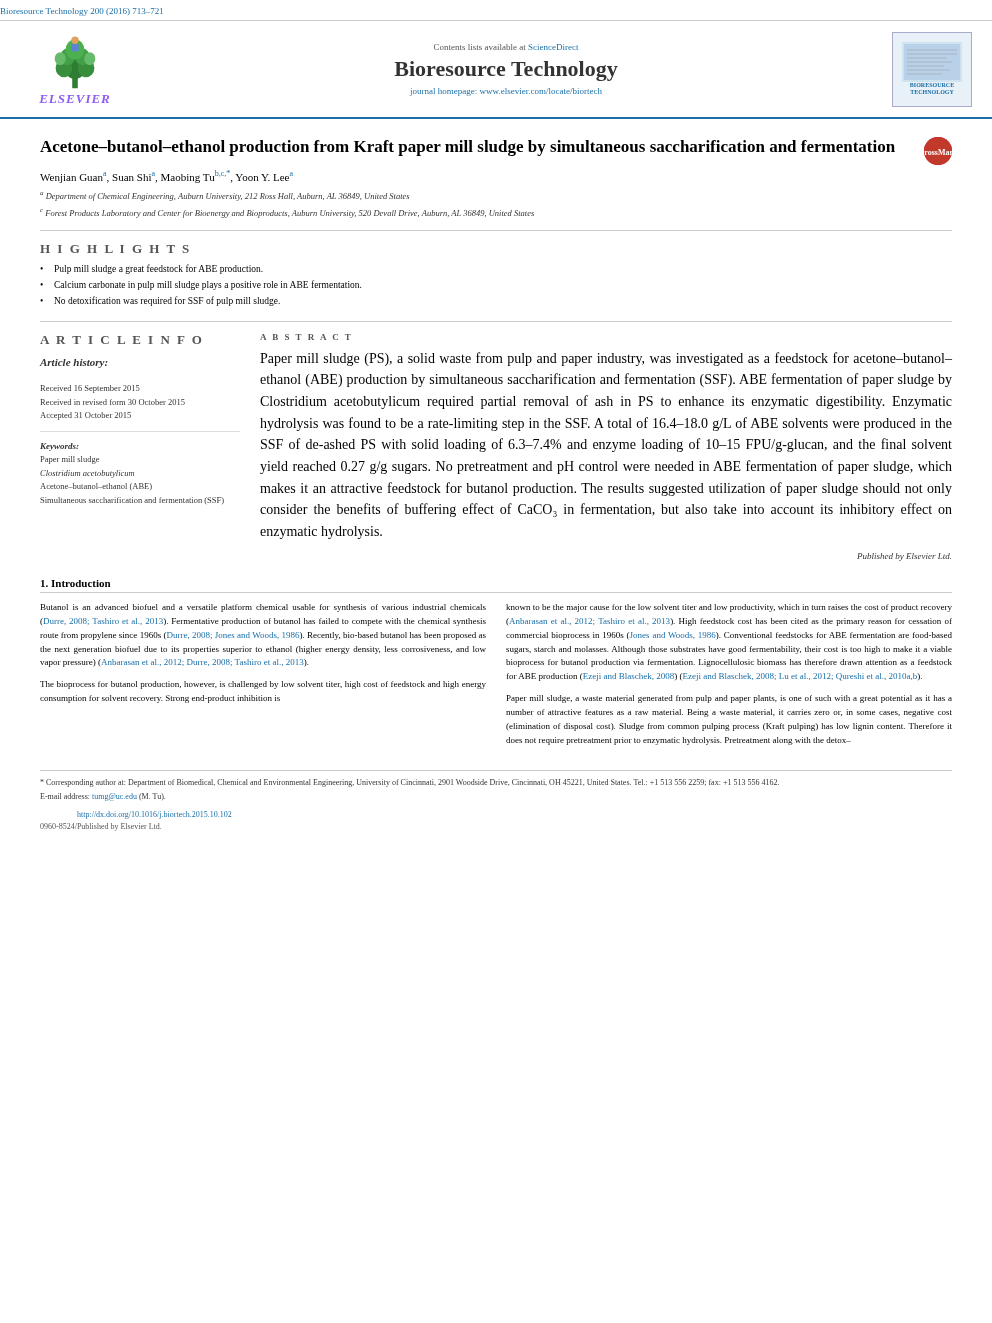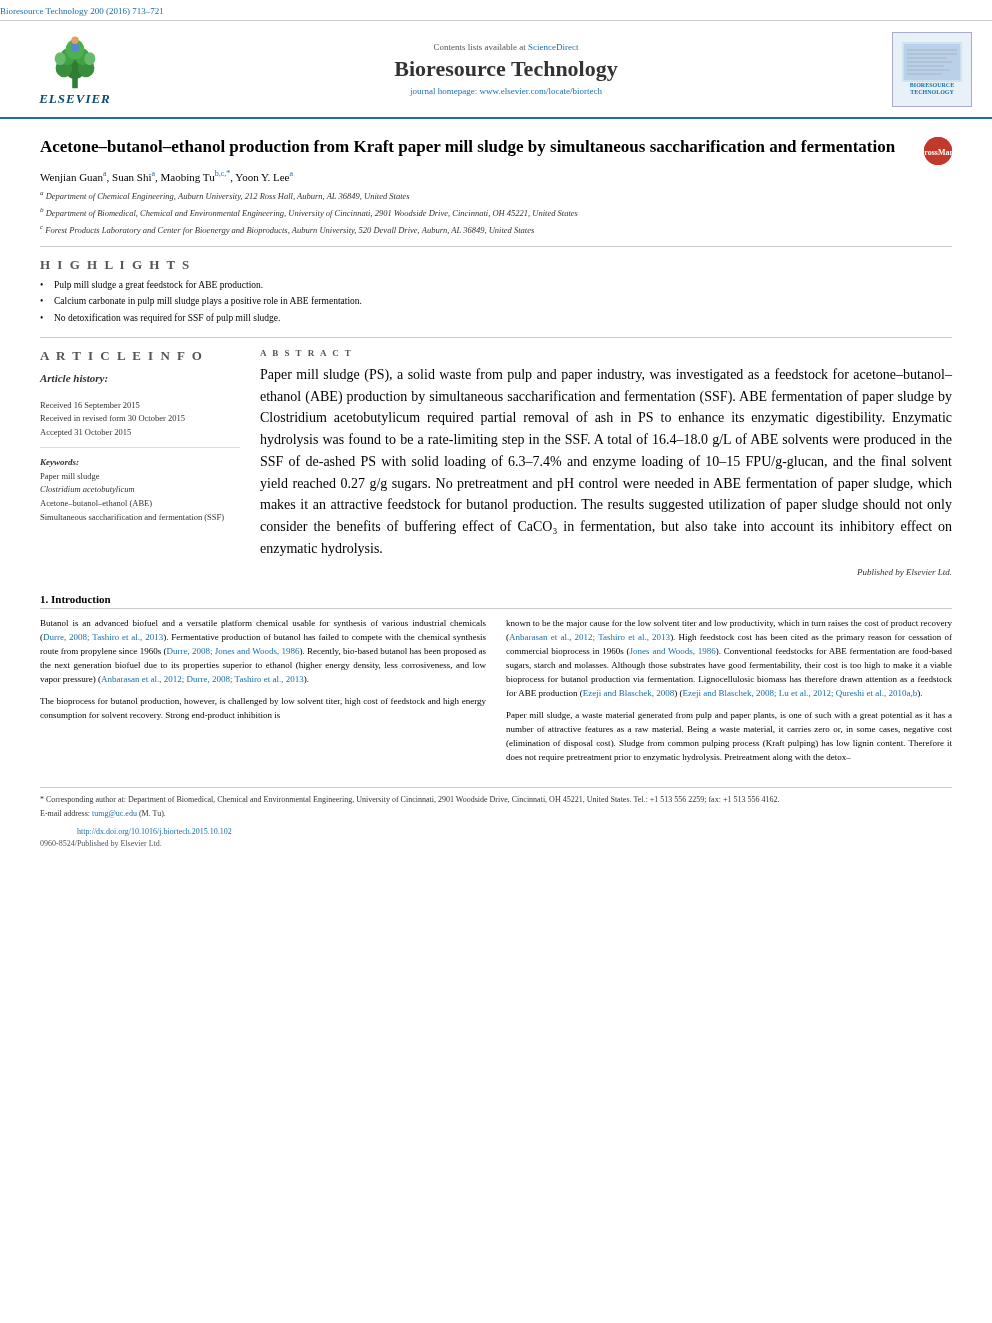--- a/index.html
+++ b/index.html
@@ -40,21 +40,21 @@
       flex-direction: column;
       align-items: center;
     }
     .elsevier-logo .logo-tree {
       width: 60px;
       height: 60px;
     }
     .elsevier-text {
       font-size: 13px;
       font-style: italic;
-      color: #0c4a6e;
+      color: #8b5cf6;
       font-weight: bold;
       letter-spacing: 1px;
     }
     .journal-header-center {
       flex: 1;
       text-align: center;
     }
     .science-direct-text {
       font-size: 9px;
       color: #555;
@@ -369,21 +369,20 @@
 
     <div class="authors-line">
       <span class="author-name">Wenjian Guan</span><span class="sup">a</span>,
       <span class="author-name">Suan Shi</span><span class="sup">a</span>,
       <span class="author-name">Maobing Tu</span><span class="sup">b,c,<span style="color:#1a6fa8;">*</span></span>,
       <span class="author-name">Yoon Y. Lee</span><span class="sup">a</span>
     </div>
 
     <div class="affiliations">
       <div class="aff-line"><sup>a</sup> <span>Department of Chemical Engineering, Auburn University, 212 Ross Hall, Auburn, AL 36849, United States</span></div>
-      <div class="aff-line"><sup>b</sup> <span>Department of Biomedical, Chemical and Environmental Engineering, University of Cincinnati, 2901 Woodside Drive, Cincinnati, OH 45221, United States</span></div>
       <div class="aff-line"><sup>c</sup> <span>Forest Products Laboratory and Center for Bioenergy and Bioproducts, Auburn University, 520 Devall Drive, Auburn, AL 36849, United States</span></div>
     </div>
 
     <hr class="section-divider">
 
     <div class="highlights-section">
       <div class="section-heading-small">H I G H L I G H T S</div>
       <div class="highlight-item">Pulp mill sludge a great feedstock for ABE production.</div>
       <div class="highlight-item">Calcium carbonate in pulp mill sludge plays a positive role in ABE fermentation.</div>
       <div class="highlight-item">No detoxification was required for SSF of pulp mill sludge.</div>

